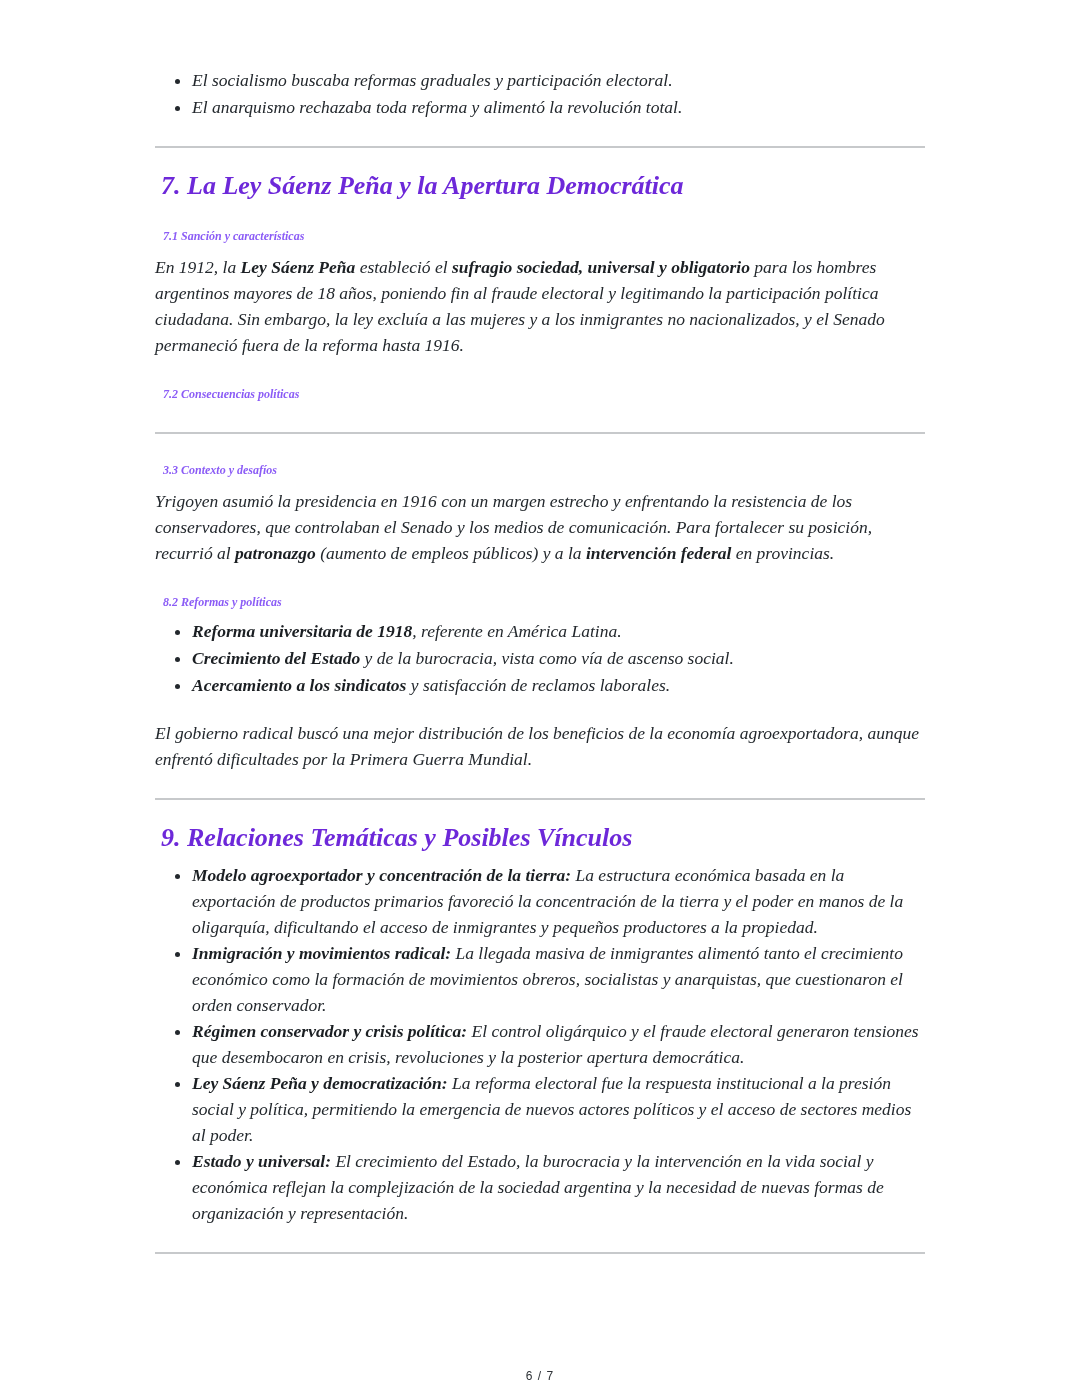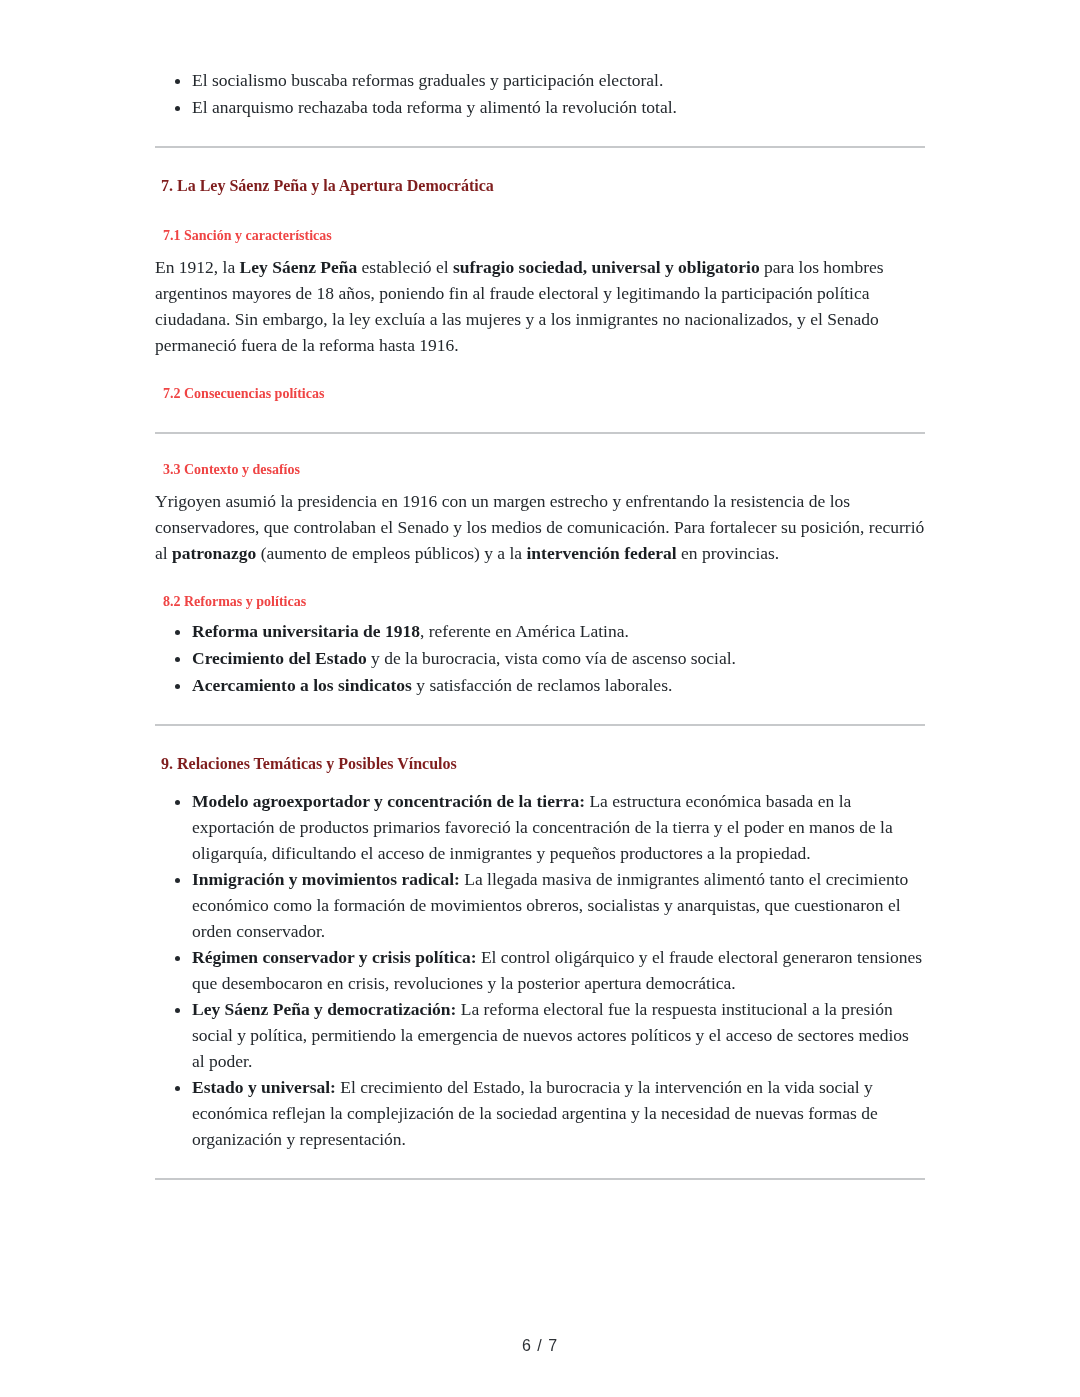--- a/index.html
+++ b/index.html
@@ -16,41 +16,42 @@
     overflow: hidden;
   }
   .page {
     box-sizing: border-box;
     width: 1080px;
     height: 1397px;
     padding: 66px 155px 0 155px;
   }
   .content {
     width: 770px;
+    font-style: italic;
   }
   p, li {
     font-size: 17.5px;
     line-height: 26px;
     margin: 0;
   }
   p {
     margin: 6px 0 0 0;
   }
   h2 {
-    font-size: 16px;
+    font-size: 26px;
     line-height: 28px;
     margin: 24px 0 10px 6px;
-    color: #7f1d1d;
+    color: #6d28d9;
     font-weight: bold;
   }
   h3 {
-    font-size: 14px;
+    font-size: 12px;
     line-height: 24px;
     margin: 24px 0 4px 8px;
-    color: #ef4444;
+    color: #8b5cf6;
     font-weight: bold;
   }
   strong {
     color: #1b1f23;
   }
   hr {
     border: 0;
     border-top: 2px solid #c7c9cb;
     margin: 26px 0 4px 0;
   }
@@ -66,25 +67,25 @@
   }
   .closing-para {
     margin-top: 22px;
   }
   .section9-list li {
     margin: 0;
   }
   .footer {
     position: absolute;
     left: 0;
-    bottom: 42px;
+    bottom: 14px;
     width: 100%;
     text-align: center;
     font-family: "Liberation Sans", "DejaVu Sans", sans-serif;
-    font-size: 16px;
+    font-size: 12px;
     color: #2d3136;
     letter-spacing: 1px;
   }
 </style>
 </head>
 <body>
 
 <div class="page">
   <div class="content">
 
@@ -106,20 +107,21 @@
 
     <section>
       <h3>3.3 Contexto y desafíos</h3>
       <p>Yrigoyen asumió la presidencia en 1916 con un margen estrecho y enfrentando la resistencia de los conservadores, que controlaban el Senado y los medios de comunicación. Para fortalecer su posición, recurrió al <strong>patronazgo</strong> (aumento de empleos públicos) y a la <strong>intervención federal</strong> en provincias.</p>
       <h3>8.2 Reformas y políticas</h3>
       <ul>
           <li><strong>Reforma universitaria de 1918</strong>, referente en América Latina.</li>
           <li><strong>Crecimiento del Estado</strong> y de la burocracia, vista como vía de ascenso social.</li>
           <li><strong>Acercamiento a los sindicatos</strong> y satisfacción de reclamos laborales.</li>
         </ul>
+      <p class="closing-para">El gobierno radical buscó una mejor distribución de los beneficios de la economía agroexportadora, aunque enfrentó dificultades por la Primera Guerra Mundial.</p>
     </section>
 
     <hr>
 
     <section>
       <h2>9. Relaciones Temáticas y Posibles Vínculos</h2>
       <ul class="section9-list">
           <li><strong>Modelo agroexportador y concentración de la tierra:</strong> La estructura económica basada en la exportación de productos primarios favoreció la concentración de la tierra y el poder en manos de la oligarquía, dificultando el acceso de inmigrantes y pequeños productores a la propiedad.</li>
           <li><strong>Inmigración y movimientos radical:</strong> La llegada masiva de inmigrantes alimentó tanto el crecimiento económico como la formación de movimientos obreros, socialistas y anarquistas, que cuestionaron el orden conservador.</li>
           <li><strong>Régimen conservador y crisis política:</strong> El control oligárquico y el fraude electoral generaron tensiones que desembocaron en crisis, revoluciones y la posterior apertura democrática.</li>

